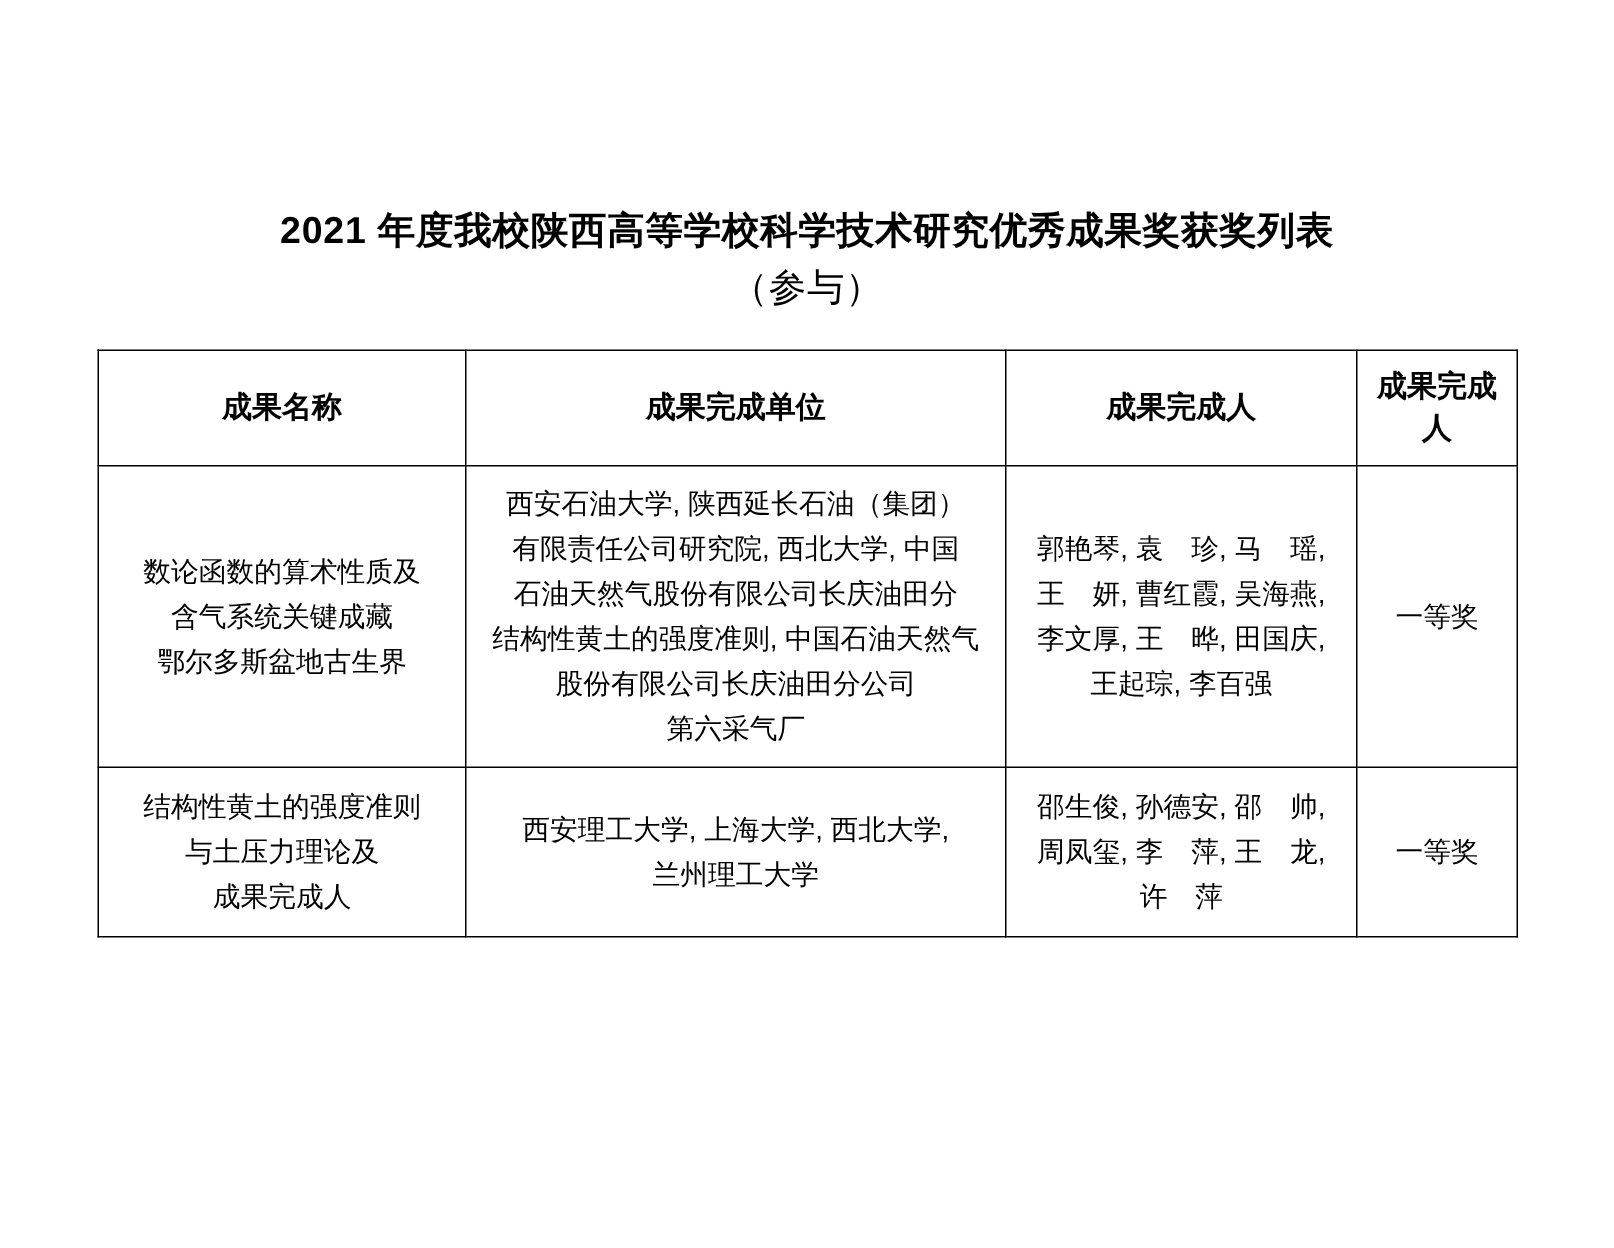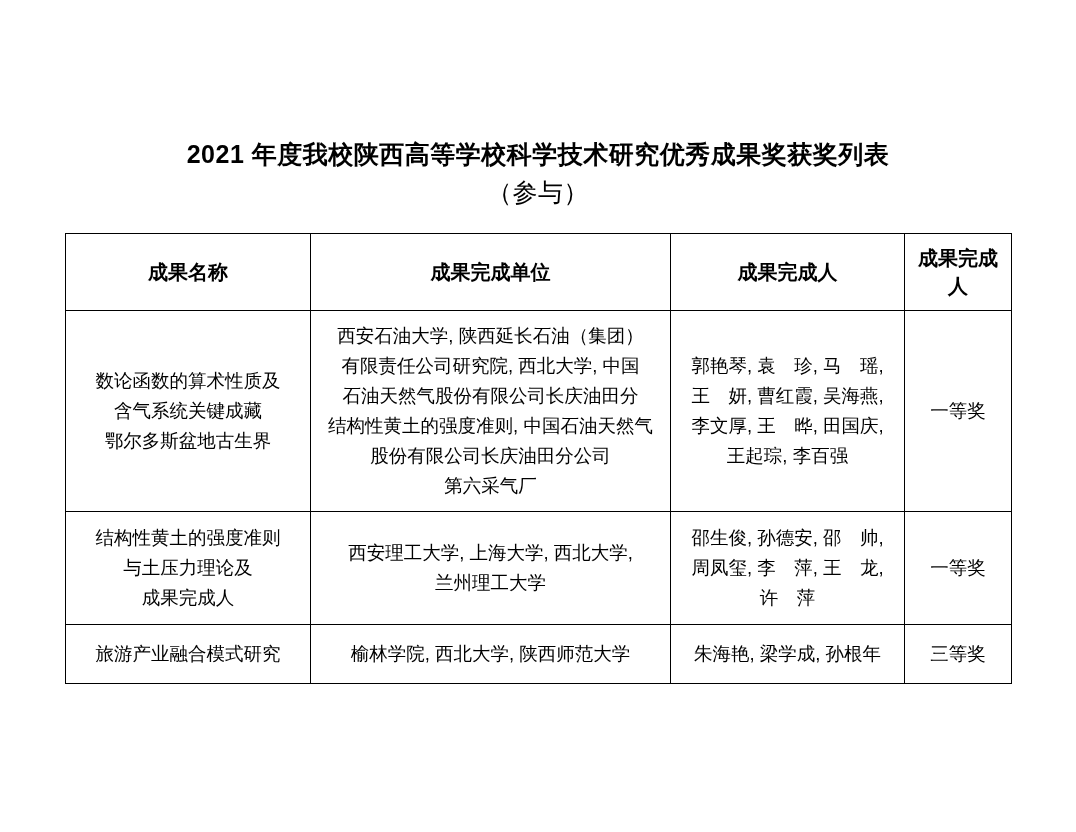--- a/index.html
+++ b/index.html
@@ -139,30 +139,18 @@
           </td>
           <td class="cell-lines">
             <span>邵生俊, 孙德安, 邵　帅,</span>
             <span>周凤玺, 李　萍, 王　龙,</span>
             <span>许　萍</span>
           </td>
           <td>一等奖</td>
         </tr>
 
 
-        <tr class="row-one">
-          <td class="cell-lines">
-            <span>旅游产业融合模式研究</span>
-          </td>
-          <td class="cell-lines">
-            <span>榆林学院, 西北大学, 陕西师范大学</span>
-          </td>
-          <td class="cell-lines">
-            <span>朱海艳, 梁学成, 孙根年</span>
-          </td>
-          <td>三等奖</td>
-        </tr>
 
       </tbody>
     </table>
   </div>
 
 </div>
 
 </body></html>

